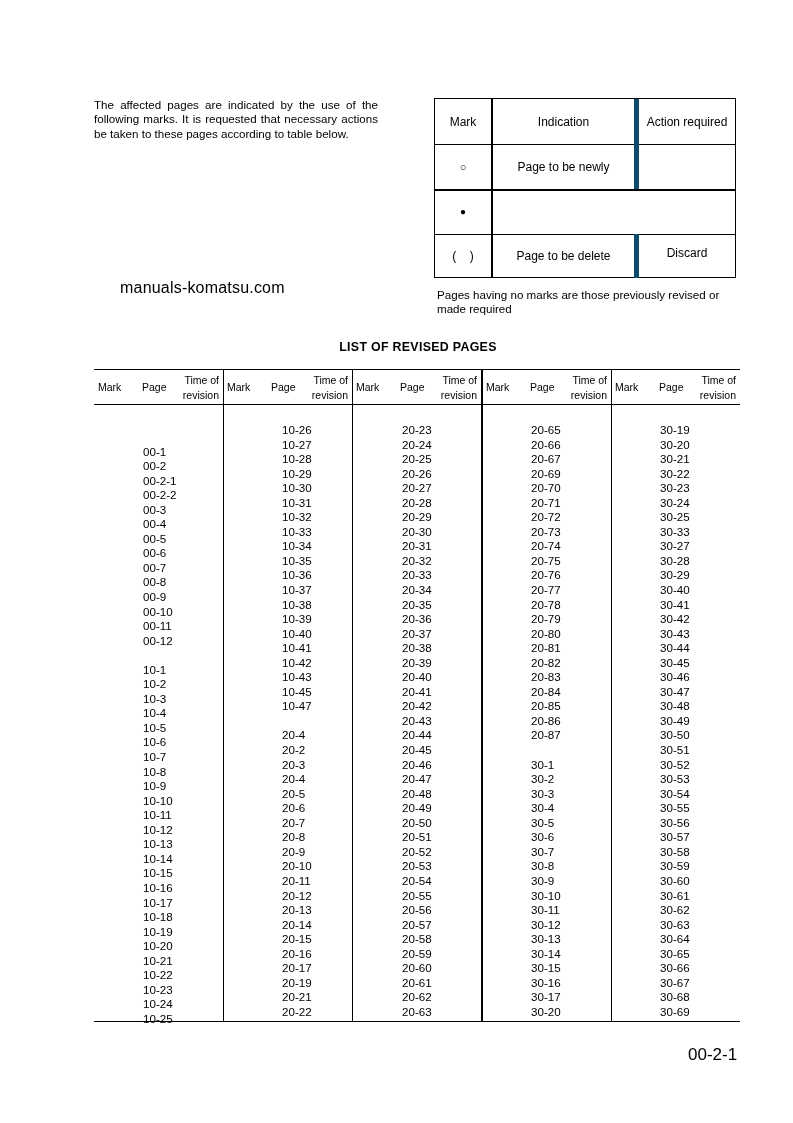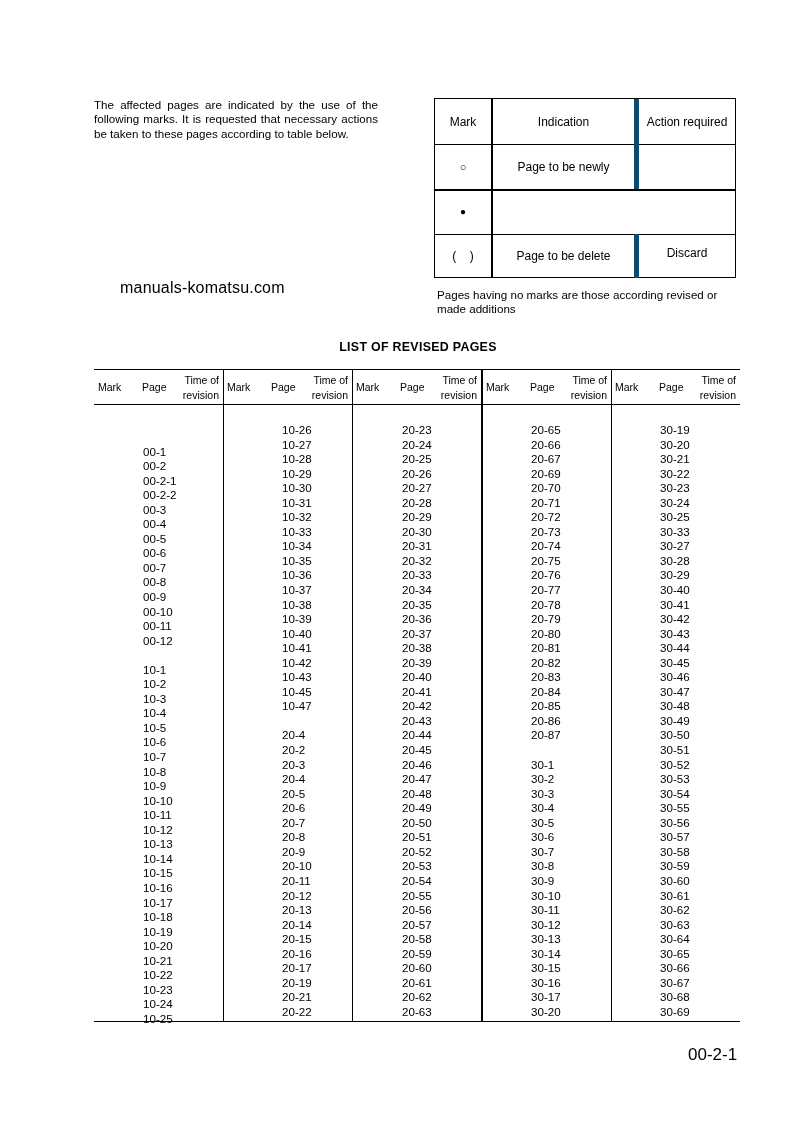--- a/index.html
+++ b/index.html
@@ -70,21 +70,21 @@
   </div>
   <div class="row r4">
     <div class="cell c1" style="white-space:pre;">(    )</div>
     <div class="cell c2">Page to be delete</div>
     <div class="cell c3">
         <span class="up">Discard</span>
       </div>
   </div>
 </div>
 
-<div class="note">Pages having no marks are those according revised or made additions</div>
+<div class="note">Pages having no marks are those previously revised or made required</div>
 
 <div class="list-title">LIST OF REVISED PAGES</div>
 
 <div class="rev-table">
   <div class="topline"></div>
   <div class="headline"></div>
   <div class="botline"></div>
   <div class="vline" style="left:129px"></div>
   <div class="vline" style="left:258px"></div>
   <div class="vline thick" style="left:387px"></div>

